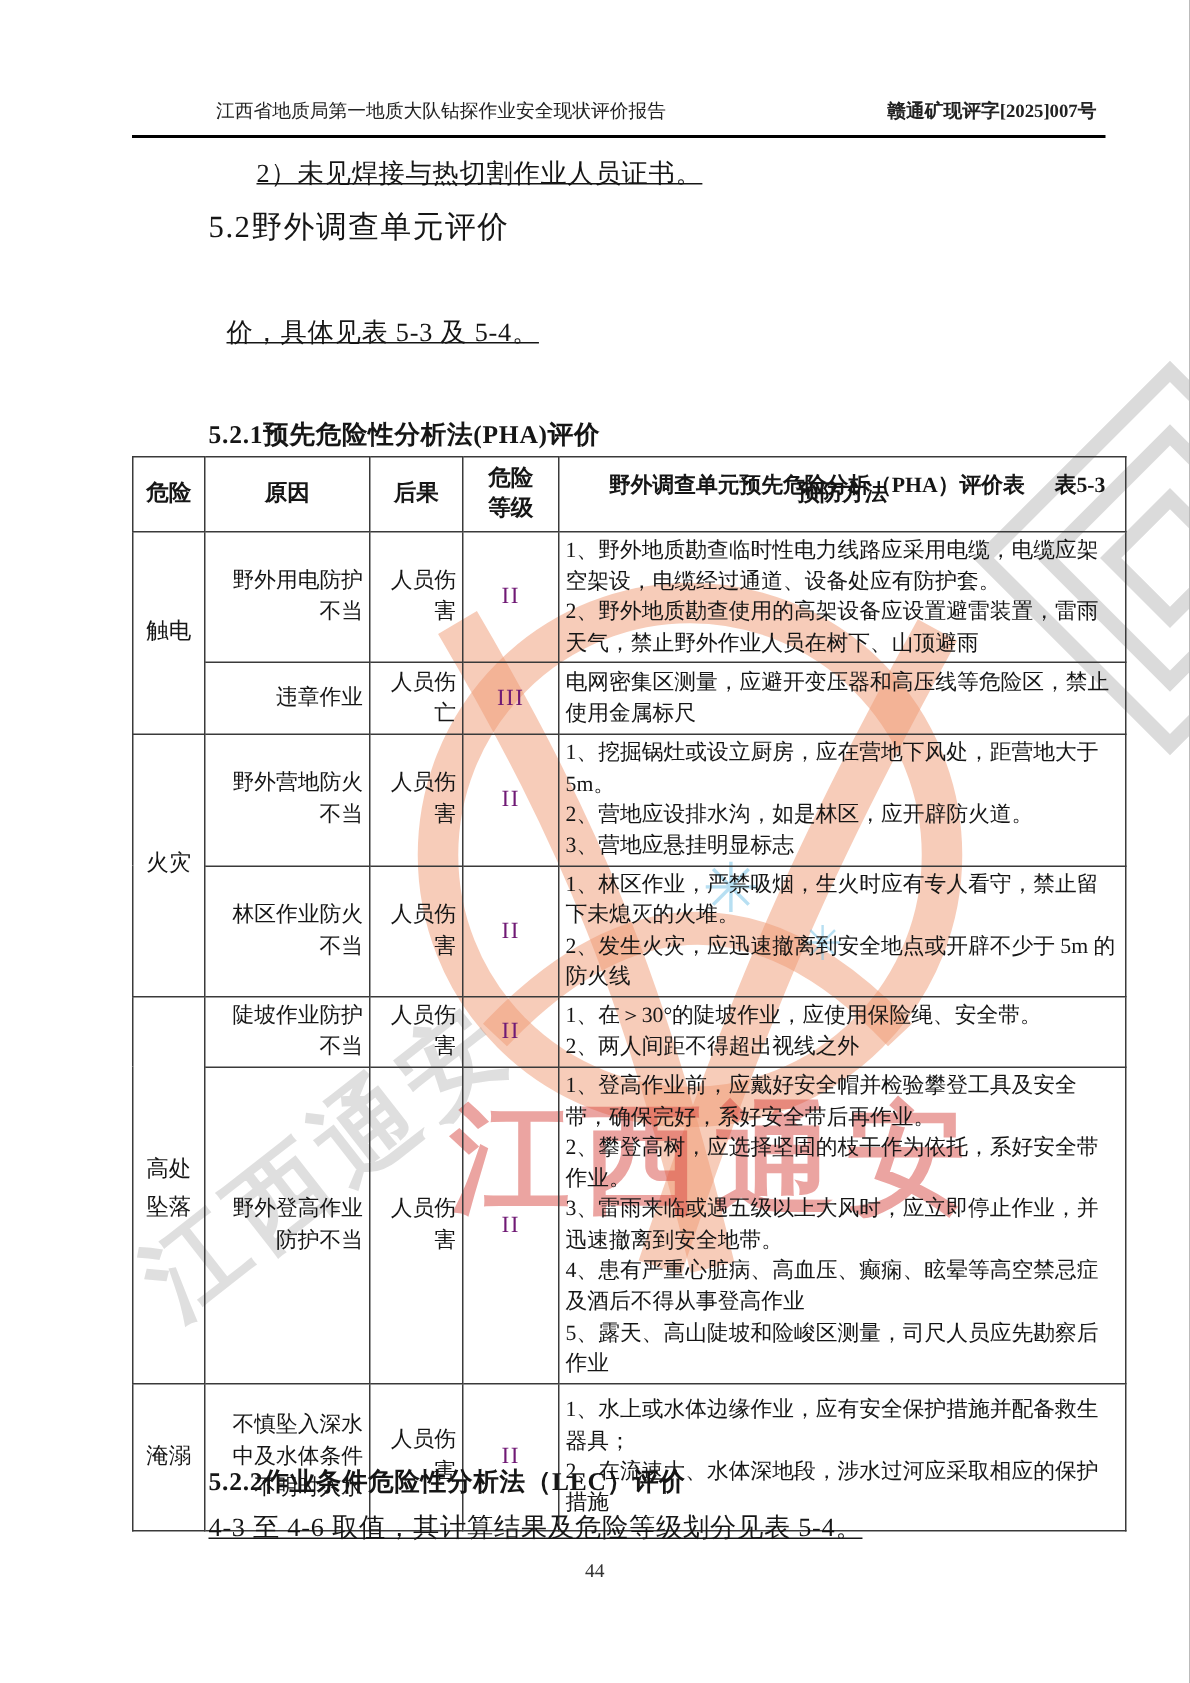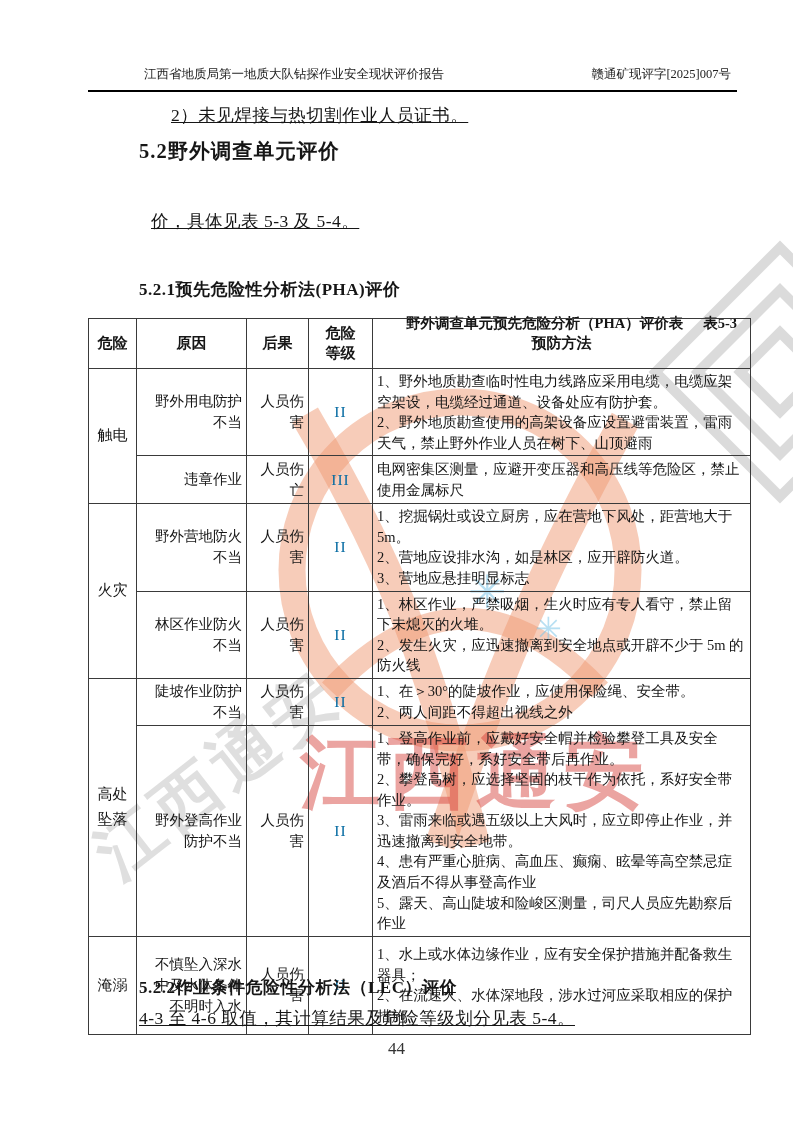--- a/index.html
+++ b/index.html
@@ -2,41 +2,41 @@
 <html><head>
 <meta charset="utf-8">
 <style>
   html,body{margin:0;padding:0;background:#888;}
   .page{position:relative;width:793px;height:1122px;margin:0 auto;background:#fff;
         overflow:hidden;font-family:"Liberation Serif","DejaVu Serif",serif;color:#161616;}
   
   .hdr{position:absolute;top:66px;left:88px;width:649px;display:flex;
        justify-content:space-between;font-size:12.5px;color:#222;}
   .hdr .left{padding-left:56px;}
-  .hdr .right{font-weight:normal;padding-right:6px;}
+  .hdr .right{font-weight:bold;padding-right:6px;}
   .hdr-rule{position:absolute;top:90px;left:88px;width:649px;border-top:2.5px solid #000;}
   
   .abs{position:absolute;}
   .para{font-size:17.5px;letter-spacing:0.5px;white-space:nowrap;text-decoration:underline;}
-  .h1{font-size:20.5px;font-weight:bold;letter-spacing:1px;}
+  .h1{font-size:20.5px;font-weight:normal;letter-spacing:1px;}
   .h2{font-size:17px;font-weight:bold;letter-spacing:0.5px;margin-top:36px;}
   .caption{left:88px;width:649px;text-align:right;font-size:14.5px;font-weight:bold;margin-top:13px;}
   .caption .tag{margin-left:20px;}
   
-  table.pha{position:absolute;top:318px;left:88px;width:663px;border-collapse:collapse;
+  table.pha{position:absolute;top:304px;left:88px;width:663px;border-collapse:collapse;
             table-layout:fixed;font-size:14.5px;}
   table.pha td,table.pha th{border:1.6px solid #3a3a3a;padding:2px 4px;vertical-align:middle;
             overflow:hidden;}
   table.pha th{font-weight:bold;font-size:15px;text-align:center;white-space:pre-line;line-height:1.3;}
   td.c{text-align:right;line-height:1.45;}
   td.hazard{text-align:center;line-height:1.7;font-size:15px;padding:2px 6px;}
-  td.level{text-align:center;color:#0369a1;font-size:15.5px;letter-spacing:1px;}
+  td.level{text-align:center;color:#701a75;font-size:15.5px;letter-spacing:1px;}
   td.prev{text-align:left;padding:2px 7px;line-height:1.42;white-space:pre-line;}
   
-  .footer{left:0;width:793px;text-align:center;font-size:17px;color:#333;}
+  .footer{left:0;width:793px;text-align:center;font-size:13px;color:#333;}
   
   .wm{position:absolute;top:0;left:0;z-index:0;pointer-events:none;}
   .content-z{z-index:1;}
 </style>
 </head>
 <body>
 
 <div class="page">
 
   <svg class="wm" width="793" height="1122" viewBox="0 0 793 1122">

